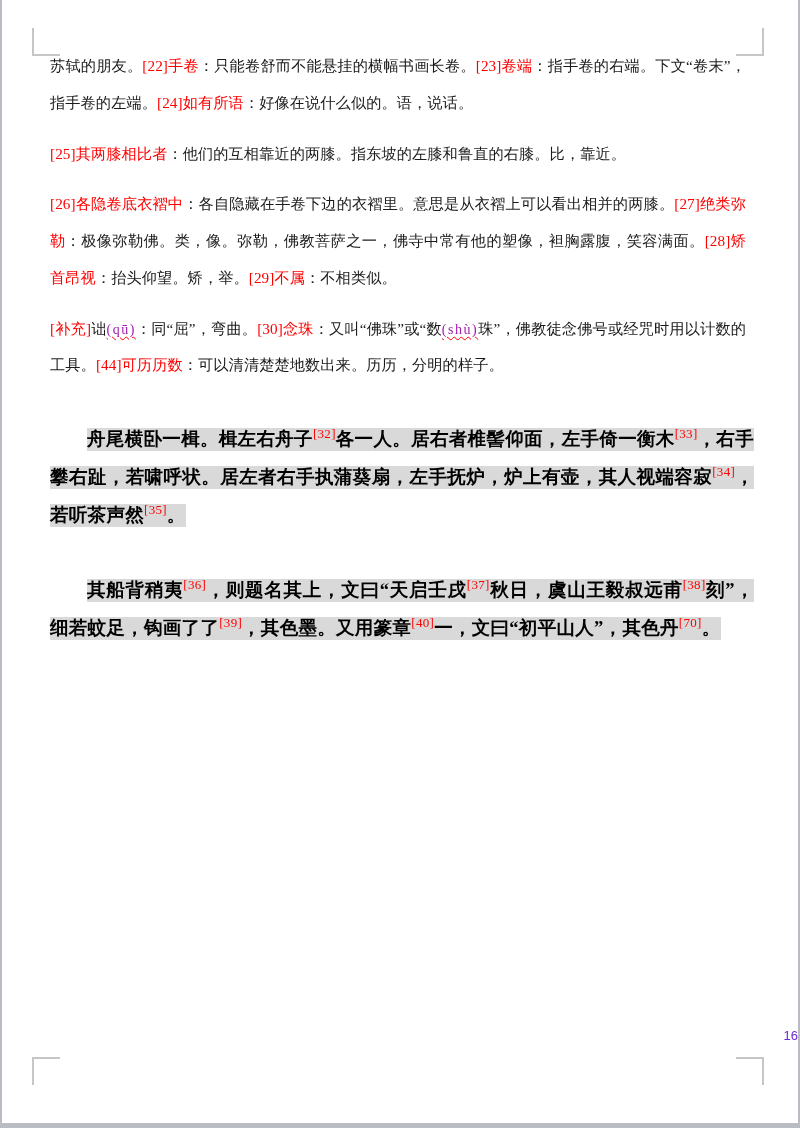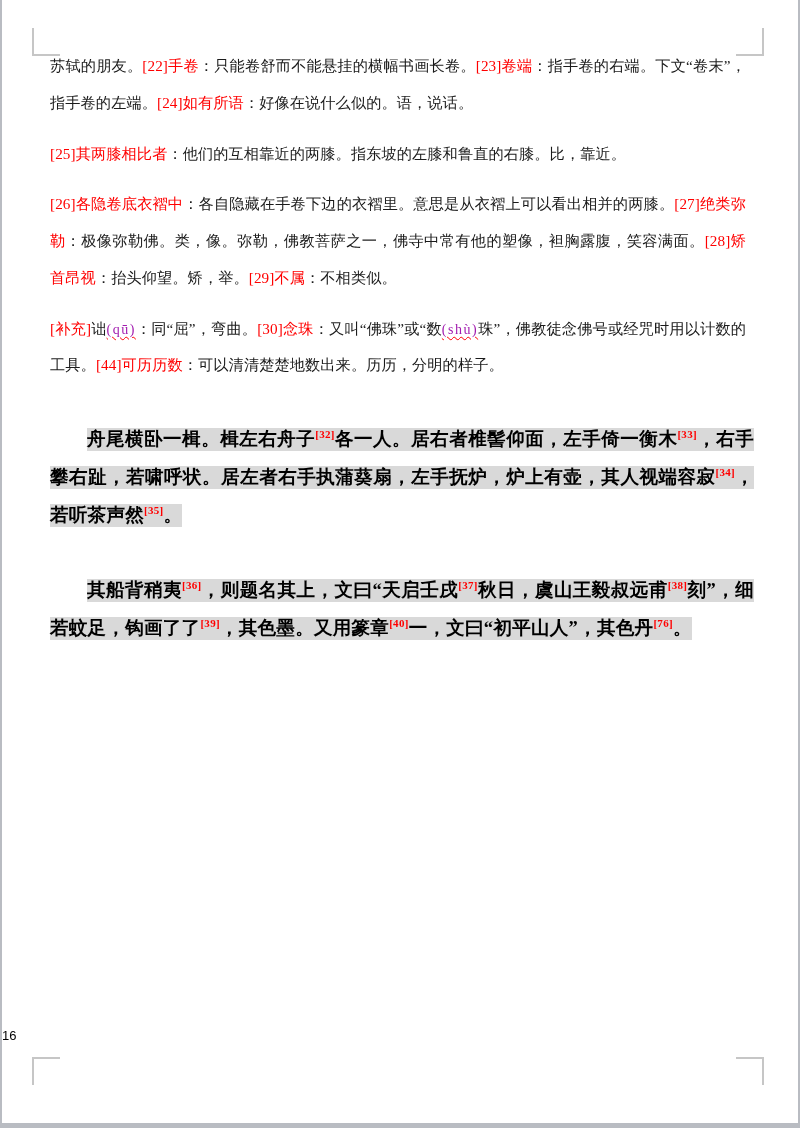--- a/index.html
+++ b/index.html
@@ -84,38 +84,38 @@
     letter-spacing: 0.3px;
   }
   .passage .hl {
     background: #d9d9d9;
     box-decoration-break: clone;
     -webkit-box-decoration-break: clone;
     padding: 1px 0 2px 0;
   }
   .passage sup {
     color: #ff0000;
-    font-size: 11px;
-    font-weight: bold;
+    font-size: 13px;
+    font-weight: normal;
     vertical-align: super;
     line-height: 0;
   }
 
   .block-gap-before { margin-top: 36px; }
   .block-gap-after  { margin-bottom: 28px; }
 
   
   .page-number {
     position: absolute;
     left: 0;
     right: 0;
     top: 1028px;
-    text-align: left;
+    text-align: right;
     font-size: 13px;
-    color: #000000;
+    color: #6d28d9;
     font-family: "Liberation Sans", sans-serif;
   }
 </style>
 </head>
 <body>
 
 <div class="page">
 
   <div class="crop tl"></div>
   <div class="crop tr"></div>
@@ -128,20 +128,20 @@
 
     <p class="note gap-top"><span class="red">[25]其两膝相比者</span><span>：他们的互相靠近的两膝。指东坡的左膝和鲁直的右膝。比，靠近。</span></p>
 
     <p class="note gap-top"><span class="red">[26]各隐卷底衣褶中</span><span>：各自隐藏在手卷下边的衣褶里。意思是从衣褶上可以看出相并的两膝。</span><span class="red">[27]绝类弥勒</span><span>：极像弥勒佛。类，像。弥勒，佛教菩萨之一，佛寺中常有他的塑像，袒胸露腹，笑容满面。</span><span class="red">[28]矫首昂视</span><span>：抬头仰望。矫，举。</span><span class="red">[29]不属</span><span>：不相类似。</span></p>
 
     <p class="note gap-top"><span class="red">[补充]</span><span>诎</span><span class="wavy pinyin">(qū)</span><span>：同“屈”，弯曲。</span><span class="red">[30]念珠</span><span>：又叫“佛珠”或“数</span><span class="wavy pinyin" style="color:#a21caf;text-decoration-color:#ff0000;">(shù)</span><span>珠”，佛教徒念佛号或经咒时用以计数的工具。</span><span class="red">[44]可历历数</span><span>：可以清清楚楚地数出来。历历，分明的样子。</span></p>
 
     <p class="passage block-gap-before block-gap-after"><span class="hl"><span>舟尾横卧一楫。楫左右舟子</span><sup>[32]</sup><span>各一人。居右者椎髻仰面，左手倚一衡木</span><sup>[33]</sup><span>，右手攀右趾，若啸呼状。居左者右手执蒲葵扇，左手抚炉，炉上有壶，其人视端容寂</span><sup>[34]</sup><span>，若听茶声然</span><sup>[35]</sup><span>。</span></span></p>
 
 
-    <p class="passage block-gap-before block-gap-after"><span class="hl"><span>其船背稍夷</span><sup>[36]</sup><span>，则题名其上，文曰“天启壬戌</span><sup>[37]</sup><span>秋日，虞山王毅叔远甫</span><sup>[38]</sup><span>刻”，细若蚊足，钩画了了</span><sup>[39]</sup><span>，其色墨。又用篆章</span><sup>[40]</sup><span>一，文曰“初平山人”，其色丹</span><sup>[76]</sup><span>。</span></span></p>
+    <p class="passage block-gap-before block-gap-after"><span class="hl"><span>其船背稍夷</span><sup>[36]</sup><span>，则题名其上，文曰“天启壬戌</span><sup>[37]</sup><span>秋日，虞山王毅叔远甫</span><sup>[38]</sup><span>刻”，细若蚊足，钩画了了</span><sup>[39]</sup><span>，其色墨。又用篆章</span><sup>[40]</sup><span>一，文曰“初平山人”，其色丹</span><sup>[70]</sup><span>。</span></span></p>
 
 
   </div>
 
   <div class="page-number">16</div>
 
 </div>
 
 </body></html>

